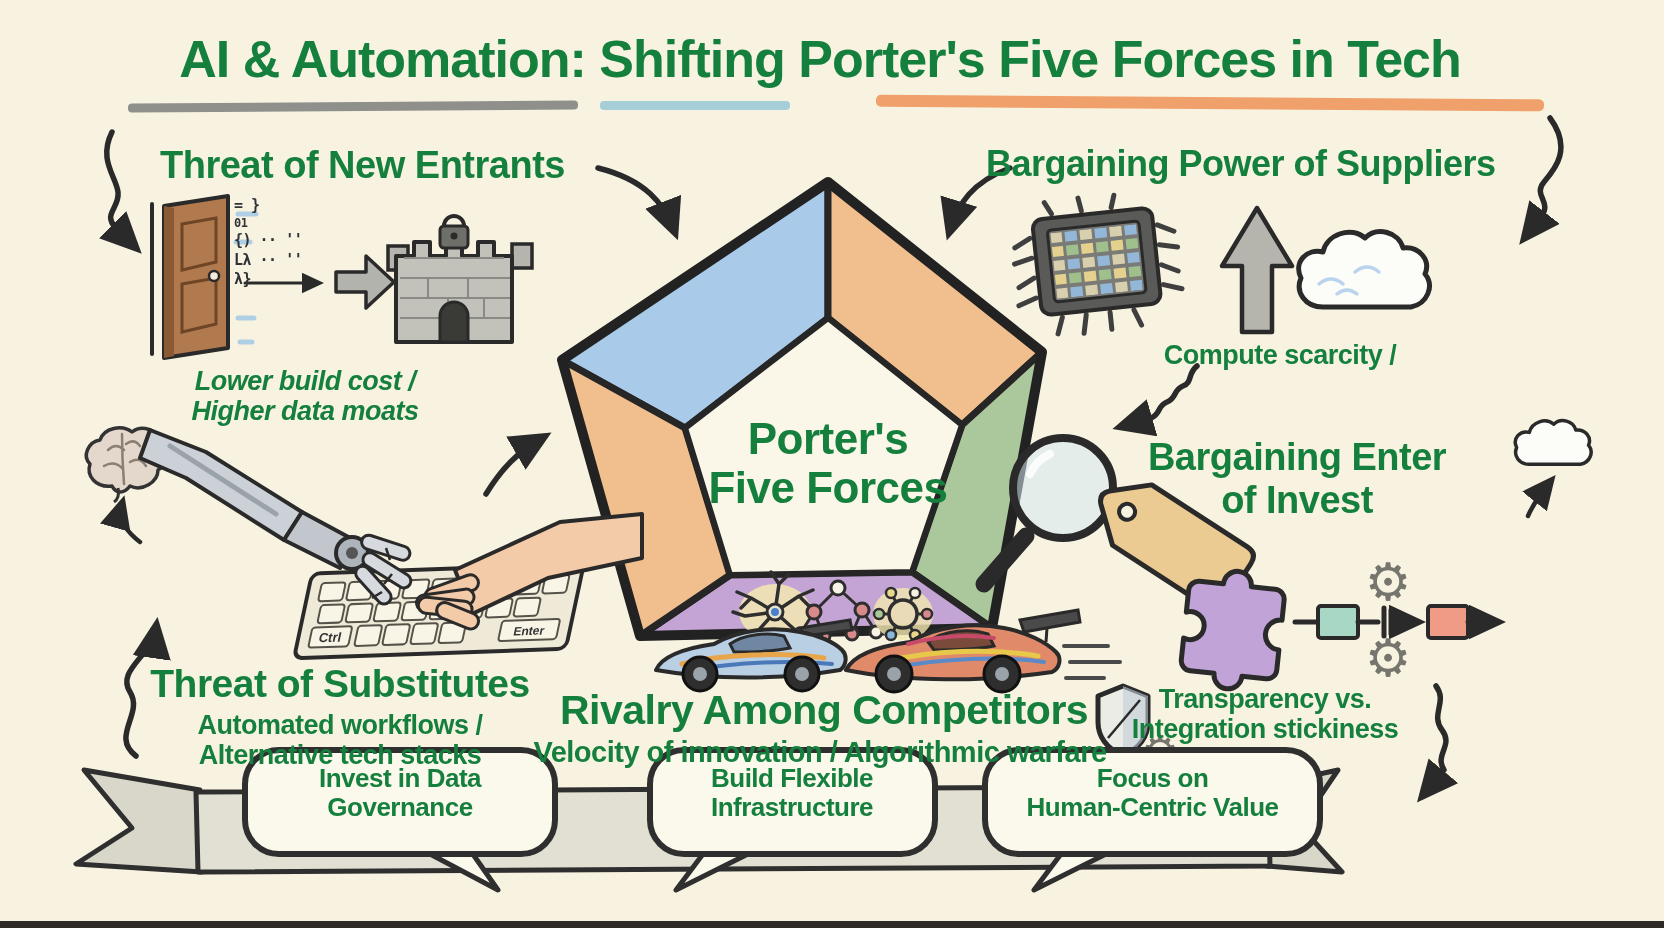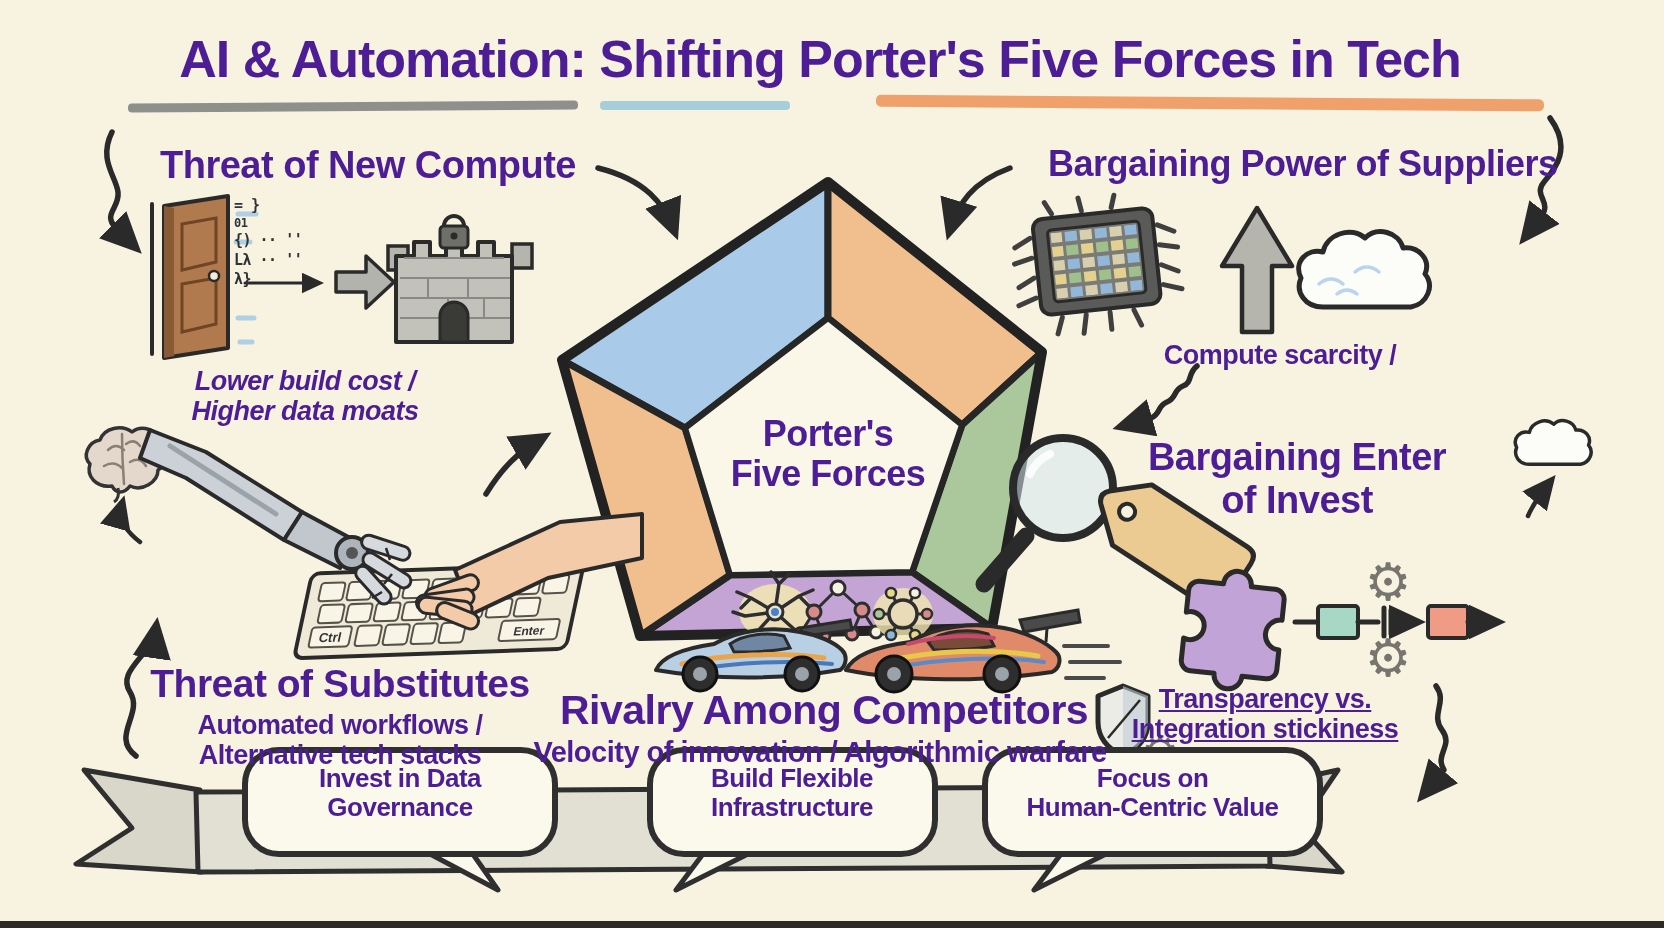--- a/index.html
+++ b/index.html
@@ -1,28 +1,28 @@
 <!DOCTYPE html>
 <html><head>
 <meta charset="utf-8">
 <style>
   html,body{margin:0;padding:0;background:#d8d4c8;}
   #canvas{position:relative;width:1664px;height:928px;background:#f8f3e1;overflow:hidden;
           font-family:"Liberation Sans","DejaVu Sans",sans-serif;}
   svg{position:absolute;left:0;top:0;}
-  .txt{position:absolute;color:#4c1d95;font-weight:700;text-align:center;line-height:1.12;
+  .txt{position:absolute;color:#15803d;font-weight:700;text-align:center;line-height:1.12;
        letter-spacing:-0.5px;white-space:nowrap;}
   .title{font-size:52px;letter-spacing:-1px;}
   .h1{font-size:38px;}
   .cap{font-size:27px;}
   .code{font-family:"DejaVu Sans Mono",monospace;font-size:15px;font-weight:700;color:#2f3338;
         text-align:left;line-height:1.3;}
   .code .big{font-size:12px;}
   .bubble-txt{font-size:26px;}
-  .center-label{font-size:36px;}
+  .center-label{font-size:44px;}
 </style>
 </head>
 <body>
 
 <div id="canvas">
 
 <svg width="1664" height="928" viewBox="0 0 1664 928">
   <defs>
     <marker id="ah" markerWidth="9" markerHeight="9" refX="5.5" refY="3.5" orient="auto">
       <path d="M0,0 L7.5,3.5 L0,7 Z" fill="#2a2a2a"></path>
@@ -281,54 +281,54 @@
       <rect x="650" y="750" width="285" height="104" rx="34"></rect>
       <rect x="985" y="750" width="335" height="104" rx="34"></rect>
     </g>
   </g>
 
   <rect x="0" y="921" width="1664" height="7" fill="#2e2a26"></rect>
 </svg>
 
 <div class="txt title" style="left:40px;top:30px;width:1560px;">AI &amp; Automation: Shifting Porter's Five Forces in Tech</div>
 
-<div class="txt h1" style="left:160px;top:144px;width:400px;">Threat of New Compute</div>
+<div class="txt h1" style="left:160px;top:144px;width:400px;">Threat of New Entrants</div>
 <div class="txt code" style="left:234px;top:196px;width:110px;">
   <div>= }</div>
   <div class="big">01</div>
   <div>{) ·· ''</div>
   <div>Lλ ·· ''</div>
   <div>λ}</div>
 </div>
 <div class="txt cap" style="left:150px;top:366px;width:310px;font-style:italic;">
   <div>Lower build cost /</div>
   <div>Higher data moats</div>
 </div>
 
-<div class="txt h1" style="left:1048px;top:144px;width:500px;font-size:36px;">Bargaining Power of Suppliers</div>
+<div class="txt h1" style="left:986px;top:144px;width:500px;font-size:36px;">Bargaining Power of Suppliers</div>
 <div class="txt cap" style="left:1120px;top:340px;width:320px;">
   <div>Compute scarcity /</div>
 </div>
 
 <div class="txt center-label" style="left:706px;top:414px;width:244px;">
   <div>Porter's</div>
   <div>Five Forces</div>
 </div>
 
 <div class="txt h1" style="left:140px;top:662px;width:400px;font-size:39px;">Threat of Substitutes</div>
 <div class="txt cap" style="left:150px;top:710px;width:380px;">
   <div>Automated workflows /</div>
   <div>Alternative tech stacks</div>
 </div>
 
 <div class="txt h1" style="left:1117px;top:436px;width:360px;">
   <div>Bargaining Enter</div>
   <div>of Invest</div>
 </div>
-<div class="txt cap" style="left:1090px;top:684px;width:350px;text-decoration:underline;">
+<div class="txt cap" style="left:1090px;top:684px;width:350px;">
   <div>Transparency vs.</div>
   <div>Integration stickiness</div>
 </div>
 
 <div class="txt h1" style="left:560px;top:688px;width:520px;font-size:41px;">Rivalry Among Competitors</div>
 <div class="txt cap" style="left:490px;top:736px;width:660px;font-size:29px;">Velocity of innovation / Algorithmic warfare</div>
 
 <div class="txt bubble-txt" style="left:252px;top:764px;width:296px;">
   <div>Invest in Data</div>
   <div>Governance</div>

